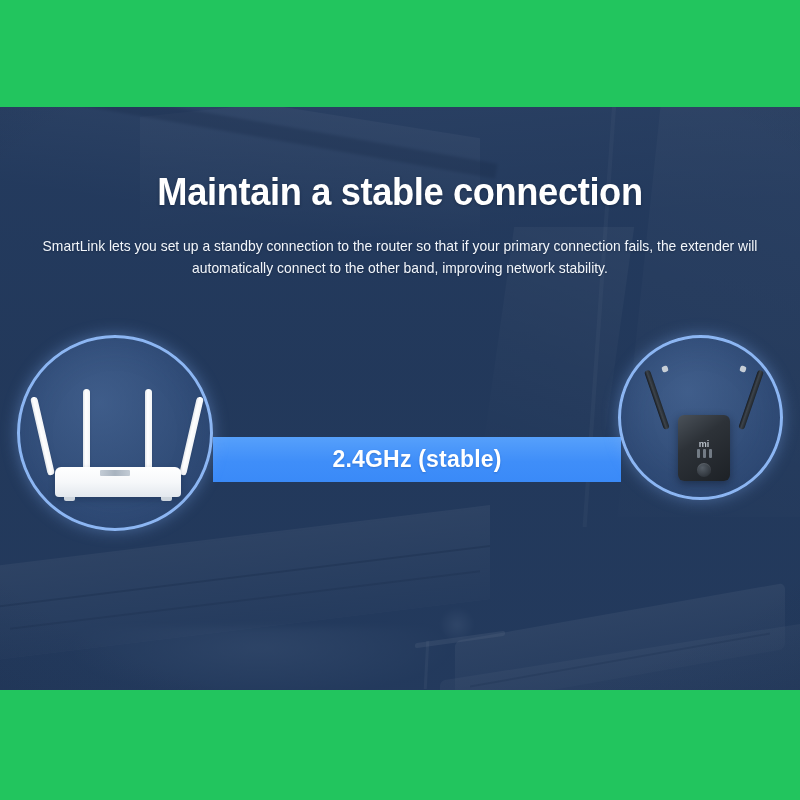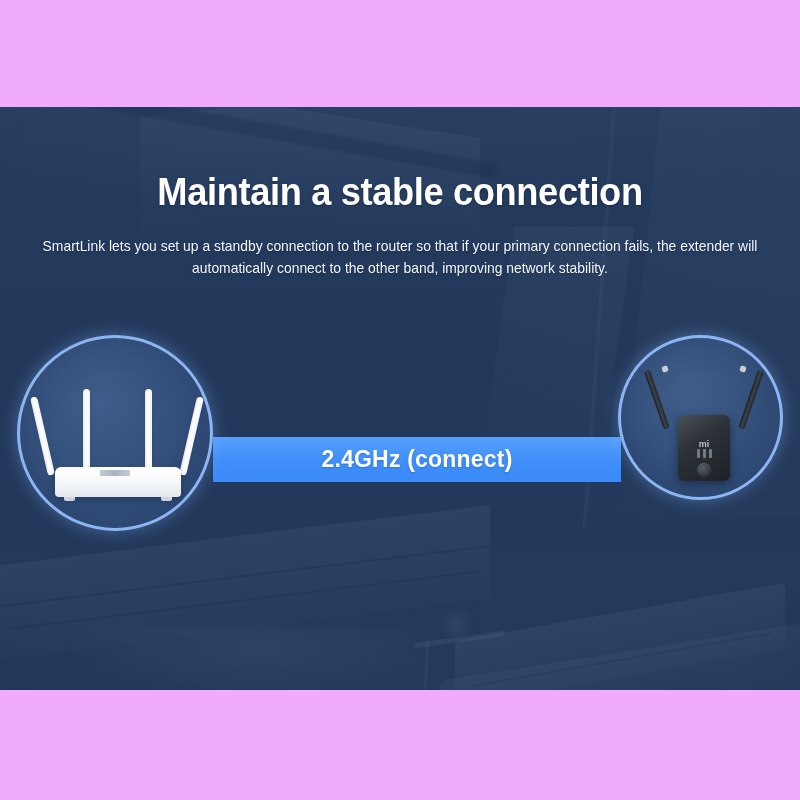--- a/index.html
+++ b/index.html
@@ -10,21 +10,21 @@
     height: 800px;
     background: #ffffff;
     font-family: "Liberation Sans", sans-serif;
     overflow: hidden;
   }
 
   #page {
     position: relative;
     width: 800px;
     height: 800px;
-    background: #f0abfc;
+    background: #22c55e;
   }
 
   
   #banner {
     position: absolute;
     left: 0;
     top: 107px;
     width: 800px;
     height: 583px;
     overflow: hidden;
@@ -354,21 +354,21 @@
     <div class="bg-shape bg-plant"></div>
     <div class="bg-tint"></div>
     <div class="bg-vignette"></div>
 
     <div class="headline">Maintain a stable connection</div>
 
     <div class="subtitle">SmartLink lets you set up a standby connection to the router so that if your primary connection fails, the extender will automatically connect to the other band, improving network stability.</div>
 
 
     <div class="bar bar-24g">
-      <span>2.4GHz (connect)</span>
+      <span>2.4GHz (stable)</span>
     </div>
 
     <div class="node node-router">
       <div class="router">
         <div class="r-ant a1"></div>
         <div class="r-ant a2"></div>
         <div class="r-ant a3"></div>
         <div class="r-ant a4"></div>
         <div class="r-body"></div>
         <div class="r-leds"></div>

